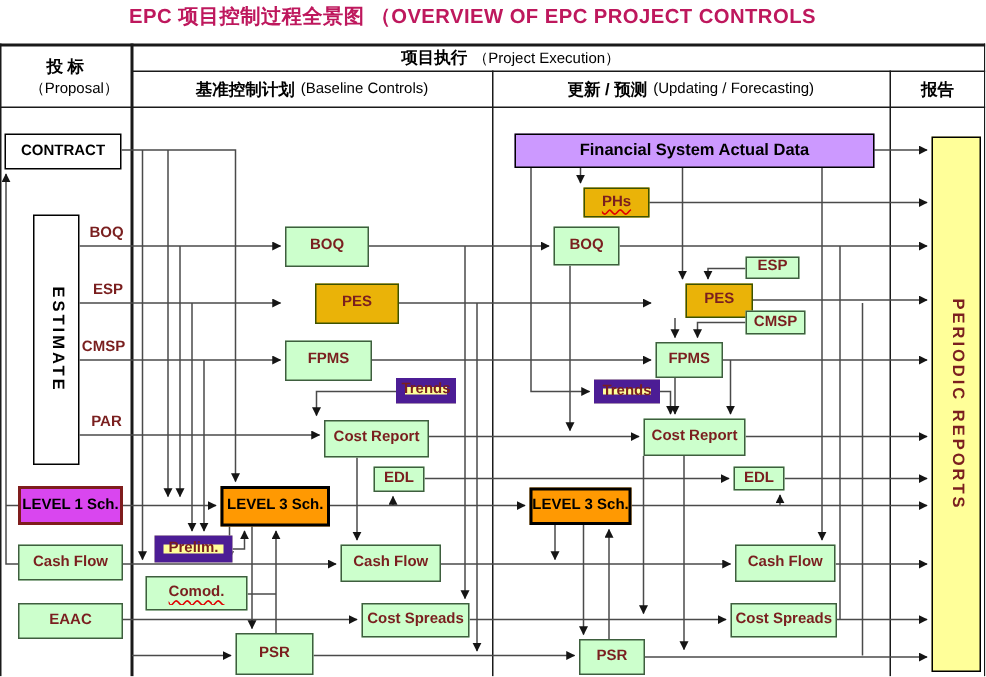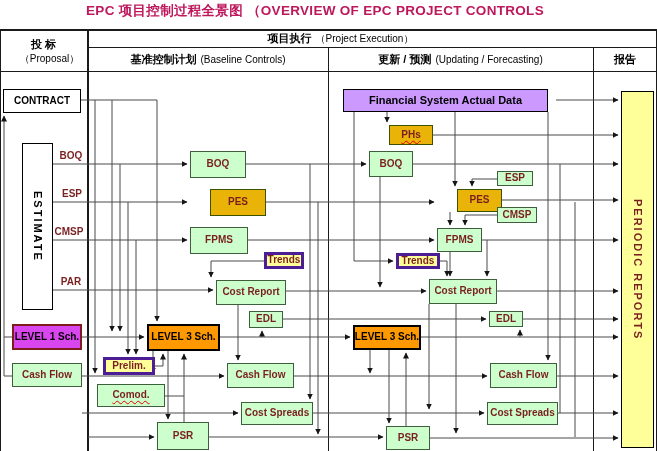--- a/index.html
+++ b/index.html
@@ -16,21 +16,21 @@
   #nodes{position:absolute;left:0;top:0;z-index:2;width:657px;height:451px;pointer-events:none;}
   .node{position:absolute;display:flex;align-items:center;justify-content:center;
         font-weight:bold;font-size:10px;line-height:1.05;box-sizing:border-box;
         text-align:center;white-space:nowrap;}
   .st-white{background:#fff;border:1px solid #000;}
   .st-green{background:#ccffcc;border:1px solid #3e5e3e;}
   .st-olive{background:#eab308;border:1px solid #3c5200;margin-left:20px;}
   .st-orange{background:#ff9902;border:2px solid #000;}
   .st-blue{background:#d946ef;border:2px solid #7f1d1d;}
   .st-purple{background:#cc99ff;border:1.5px solid #000;}
-  .st-yellow{background:#ffff99;border:3px solid #4c1d95;}
+  .st-yellow{background:#ffff99;border:6px solid #4c1d95;}
   .st-periodic{background:#ffff99;border:1px solid #000;}
   .st-label{background:transparent;border:none;}
   .tx-maroon{color:#7a1f1f;}
   .tx-black{color:#000;}
   .vert{writing-mode:vertical-rl;letter-spacing:2px;}
   .squiggle{text-decoration-line:underline;text-decoration-style:wavy;
             text-decoration-color:#e00000;text-decoration-thickness:1px;text-underline-offset:2px;}
 </style>
 </head>
 <body>
@@ -145,33 +145,34 @@
 
   <div id="nodes">
       <div class="node st-white tx-black" style="left: 3px; top: 89px; width: 78px; height: 24px;">CONTRACT</div>
       <div class="node st-white tx-black vert" style="left: 22px; top: 143px; width: 31px; height: 167px; font-size: 11px;">ESTIMATE</div>
       <div class="node st-label tx-maroon" style="left: 56px; top: 150px; width: 30px; height: 13px;">BOQ</div>
       <div class="node st-label tx-maroon" style="left: 58px; top: 188px; width: 28px; height: 13px;">ESP</div>
       <div class="node st-label tx-maroon" style="left: 52px; top: 226px; width: 34px; height: 13px;">CMSP</div>
       <div class="node st-label tx-maroon" style="left: 56px; top: 276px; width: 30px; height: 13px;">PAR</div>
       <div class="node st-blue tx-black" style="left: 12px; top: 324px; width: 70px; height: 26px;">LEVEL 1 Sch.</div>
       <div class="node st-green tx-maroon" style="left: 12px; top: 363px; width: 70px; height: 24px;">Cash Flow</div>
+      <div class="node st-green tx-maroon" style="left: 12px; top: 402px; width: 70px; height: 24px;">EAAC</div>
       <div class="node st-green tx-maroon" style="left: 190px; top: 151px; width: 56px; height: 27px;">BOQ</div>
       <div class="node st-olive tx-maroon" style="left: 190px; top: 189px; width: 56px; height: 27px;">PES</div>
       <div class="node st-green tx-maroon" style="left: 190px; top: 227px; width: 58px; height: 27px;">FPMS</div>
       <div class="node st-yellow tx-maroon" style="left: 264px; top: 252px; width: 40px; height: 17px;">Trends</div>
       <div class="node st-green tx-maroon" style="left: 216px; top: 280px; width: 70px; height: 25px;">Cost Report</div>
       <div class="node st-green tx-maroon" style="left: 249px; top: 311px; width: 34px; height: 17px;">EDL</div>
       <div class="node st-orange tx-black" style="left: 147px; top: 324px; width: 73px; height: 27px;">LEVEL 3 Sch.</div>
       <div class="node st-yellow tx-maroon" style="left: 103px; top: 357px; width: 52px; height: 18px;">Prelim.</div>
       <div class="node st-green tx-maroon" style="left: 227px; top: 363px; width: 67px; height: 25px;">Cash Flow</div>
       <div class="node st-green tx-maroon squiggle" style="left: 97px; top: 384px; width: 68px; height: 23px;">Comod.</div>
       <div class="node st-green tx-maroon" style="left: 241px; top: 402px; width: 72px; height: 23px;">Cost Spreads</div>
       <div class="node st-green tx-maroon" style="left: 157px; top: 422px; width: 52px; height: 28px;">PSR</div>
-      <div class="node st-purple tx-black" style="left: 343px; top: 89px; width: 205px; height: 23px; font-size: 11px;">Financial System Actual Data</div>
+      <div class="node st-purple tx-black" style="left: 343px; top: 89px; width: 240px; height: 23px; font-size: 11px;">Financial System Actual Data</div>
       <div class="node st-olive tx-maroon squiggle" style="left: 369px; top: 125px; width: 44px; height: 20px;">PHs</div>
       <div class="node st-green tx-maroon" style="left: 369px; top: 151px; width: 44px; height: 26px;">BOQ</div>
       <div class="node st-green tx-maroon" style="left: 497px; top: 171px; width: 36px; height: 15px;">ESP</div>
       <div class="node st-olive tx-maroon" style="left: 437px; top: 189px; width: 45px; height: 23px;">PES</div>
       <div class="node st-green tx-maroon" style="left: 497px; top: 207px; width: 40px; height: 16px;">CMSP</div>
       <div class="node st-green tx-maroon" style="left: 437px; top: 228px; width: 45px; height: 24px;">FPMS</div>
       <div class="node st-yellow tx-maroon" style="left: 396px; top: 253px; width: 44px; height: 16px;">Trends</div>
       <div class="node st-green tx-maroon" style="left: 429px; top: 279px; width: 68px; height: 25px;">Cost Report</div>
       <div class="node st-green tx-maroon" style="left: 489px; top: 311px; width: 34px; height: 16px;">EDL</div>
       <div class="node st-orange tx-black" style="left: 353px; top: 325px; width: 68px; height: 25px;">LEVEL 3 Sch.</div>

